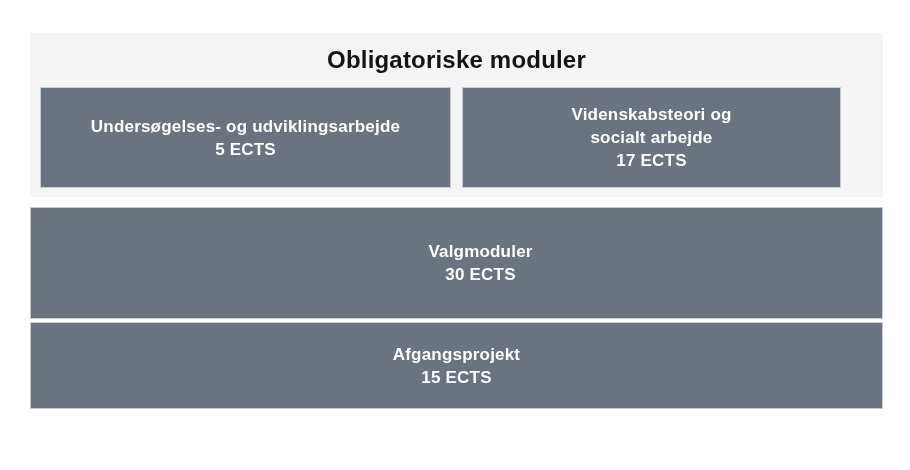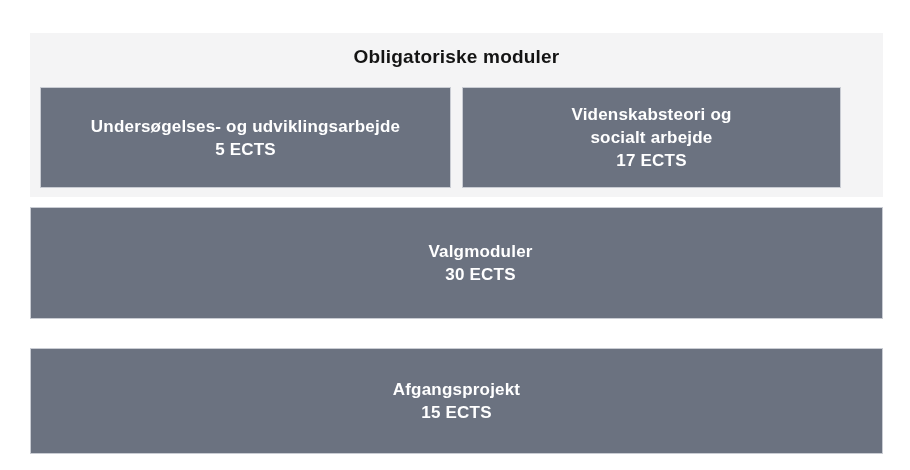--- a/index.html
+++ b/index.html
@@ -14,21 +14,21 @@
     position:absolute;
     left:30px;top:33px;
     width:853px;height:164px;
     background:var(--panel-fill,#f4f4f5);
   }
   .panel-title{
     margin:0;
     position:absolute;
     top:13px;left:0;right:0;
     text-align:center;
-    font-size:19px;
+    font-size:24px;
     font-weight:700;
     letter-spacing:.2px;
     color:var(--title-text,#141414);
   }
   .module-box{
     position:absolute;
     background:var(--box-fill,#6b7280);
     border:1px solid var(--box-border,#c9ccd3);
     box-sizing:border-box;
     display:flex;
@@ -38,21 +38,21 @@
     text-align:center;
     color:var(--box-text,#ffffff);
     font-weight:700;
     font-size:17px;
     line-height:23px;
     letter-spacing:.2px;
   }
   .box-a{left:10px;top:54px;width:411px;height:101px;}
   .box-b{left:432px;top:54px;width:379px;height:101px;}
   .box-valg{left:30px;top:207px;width:853px;height:112px;padding-left:48px;}
-  .box-afgang{left:30px;top:348px;width:853px;height:106px;}
+  .box-afgang{left:30px;top:322px;width:853px;height:87px;}
   .module-name{display:block;}
   .module-name.narrow{display:block;max-width:210px;}
   .module-ects{display:block;}
 </style>
 </head>
 <body>
 
 <div class="canvas">
 
   <section class="panel">

